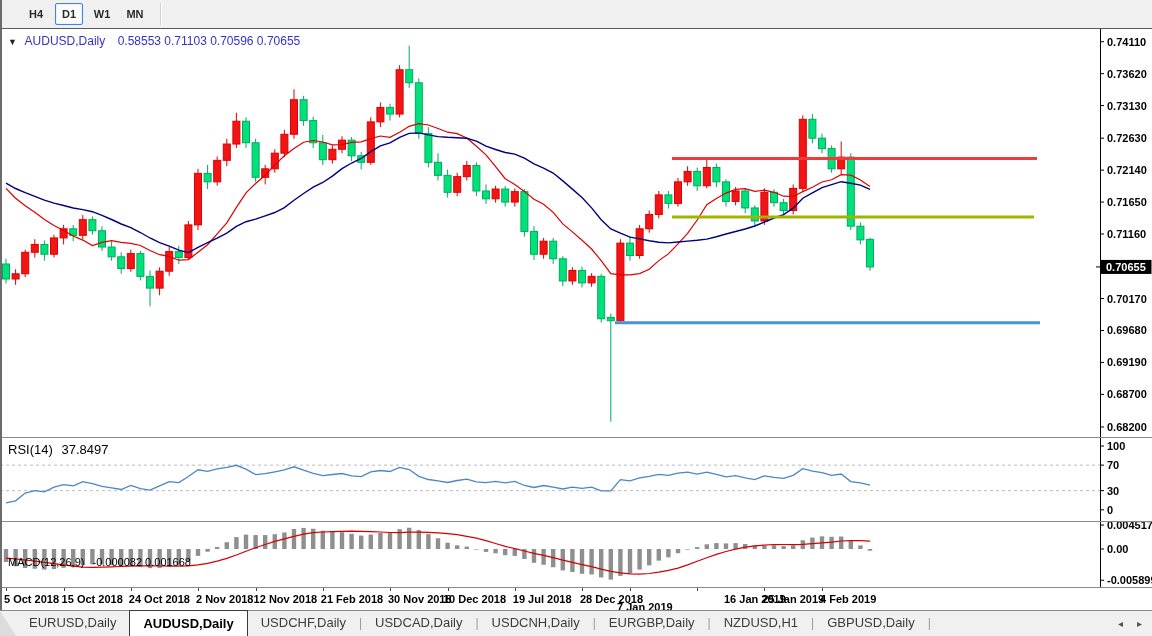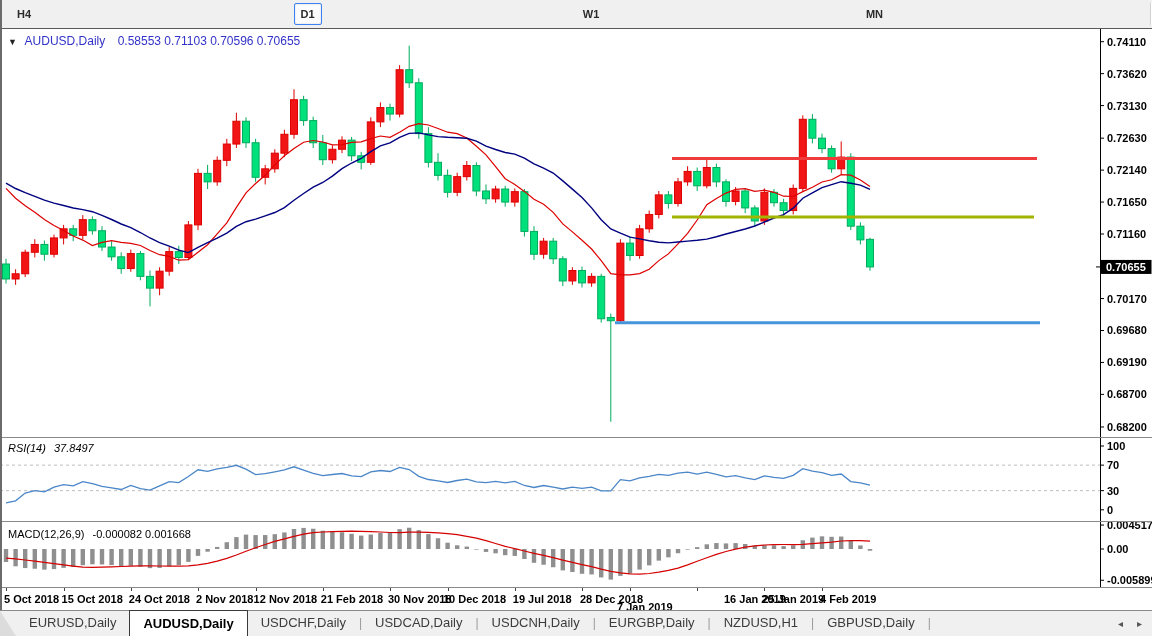--- a/index.html
+++ b/index.html
@@ -7,38 +7,38 @@
        font-family:"Liberation Sans",sans-serif;}
   
   #window-left-edge{position:absolute;left:0;top:0;width:2px;height:610px;background:#6b6b6b;z-index:60;}
   .divider{position:absolute;left:0;width:1152px;height:1px;background:#8a8a8a;z-index:40;}
   #div-top{top:28px;background:#5a5a5a;}
   #div-rsi{top:437px;}
   #div-macd{top:521px;}
   #div-date{top:587px;}
   
   #toolbar{position:absolute;left:0;top:0;width:1152px;height:28px;background:#f0f0f0;
-           display:flex;align-items:center;padding-left:10px;box-sizing:border-box;justify-content:space-between;}
+           display:flex;align-items:center;padding-left:22px;box-sizing:border-box;}
   .tf-btn{min-width:26px;height:20px;margin-right:5px;display:flex;align-items:center;justify-content:center;
           font-size:11px;font-weight:700;color:#2b2b2b;border:1px solid transparent;border-radius:2px;
           background:transparent;cursor:default;}
   .tf-btn.active{background:#fcfcfc;border:1px solid #3b82f6;box-shadow:inset 0 0 2px #cfcfcf;}
   .toolbar-sep{height:22px;margin-left:6px;border-left:1px solid #d2d2d2;border-right:1px solid #fff;}
   
   .pane-svg{position:absolute;left:0;display:block;}
   #svg-main{top:29px;}
   #svg-rsi{top:438px;}
   #svg-macd{top:522px;}
   
   .overlay{position:absolute;z-index:30;white-space:nowrap;}
   #chart-title{left:8px;top:34px;font-size:12px;color:#3232c8;}
   #chart-title .dd{color:#222;font-size:9px;margin-right:5px;}
   #chart-title .ohlc{margin-left:9px;}
-  #rsi-label{left:8px;top:442px;font-size:11px;color:#000;font-style:italic;}
-  #macd-label{left:8px;top:528px;font-size:11px;color:#000;}
+  #rsi-label{left:8px;top:442px;font-size:13px;color:#000;}
+  #macd-label{left:8px;top:556px;font-size:11px;color:#000;}
   .lbl-val{margin-left:5px;}
   
   #date-axis{position:absolute;left:0;top:588px;width:936px;height:22px;background:#fff;}
   .date-tick{position:absolute;top:0;width:1px;height:3px;background:#444;}
   .date-label{position:absolute;top:5px;font-size:11px;font-weight:700;color:#000;}
   
   #tabbar{position:absolute;left:0;top:610px;width:1152px;height:26px;background:#f0f0f0;
           border-top:1px solid #8a8a8a;box-sizing:border-box;display:flex;align-items:stretch;z-index:50;}
   #tab-corner{width:0;height:0;border-bottom:25px solid #dcdcdc;border-right:16px solid transparent;}
   .tab{font-size:13px;color:#3c3c3c;padding:0 13px;line-height:24px;height:25px;cursor:default;}

